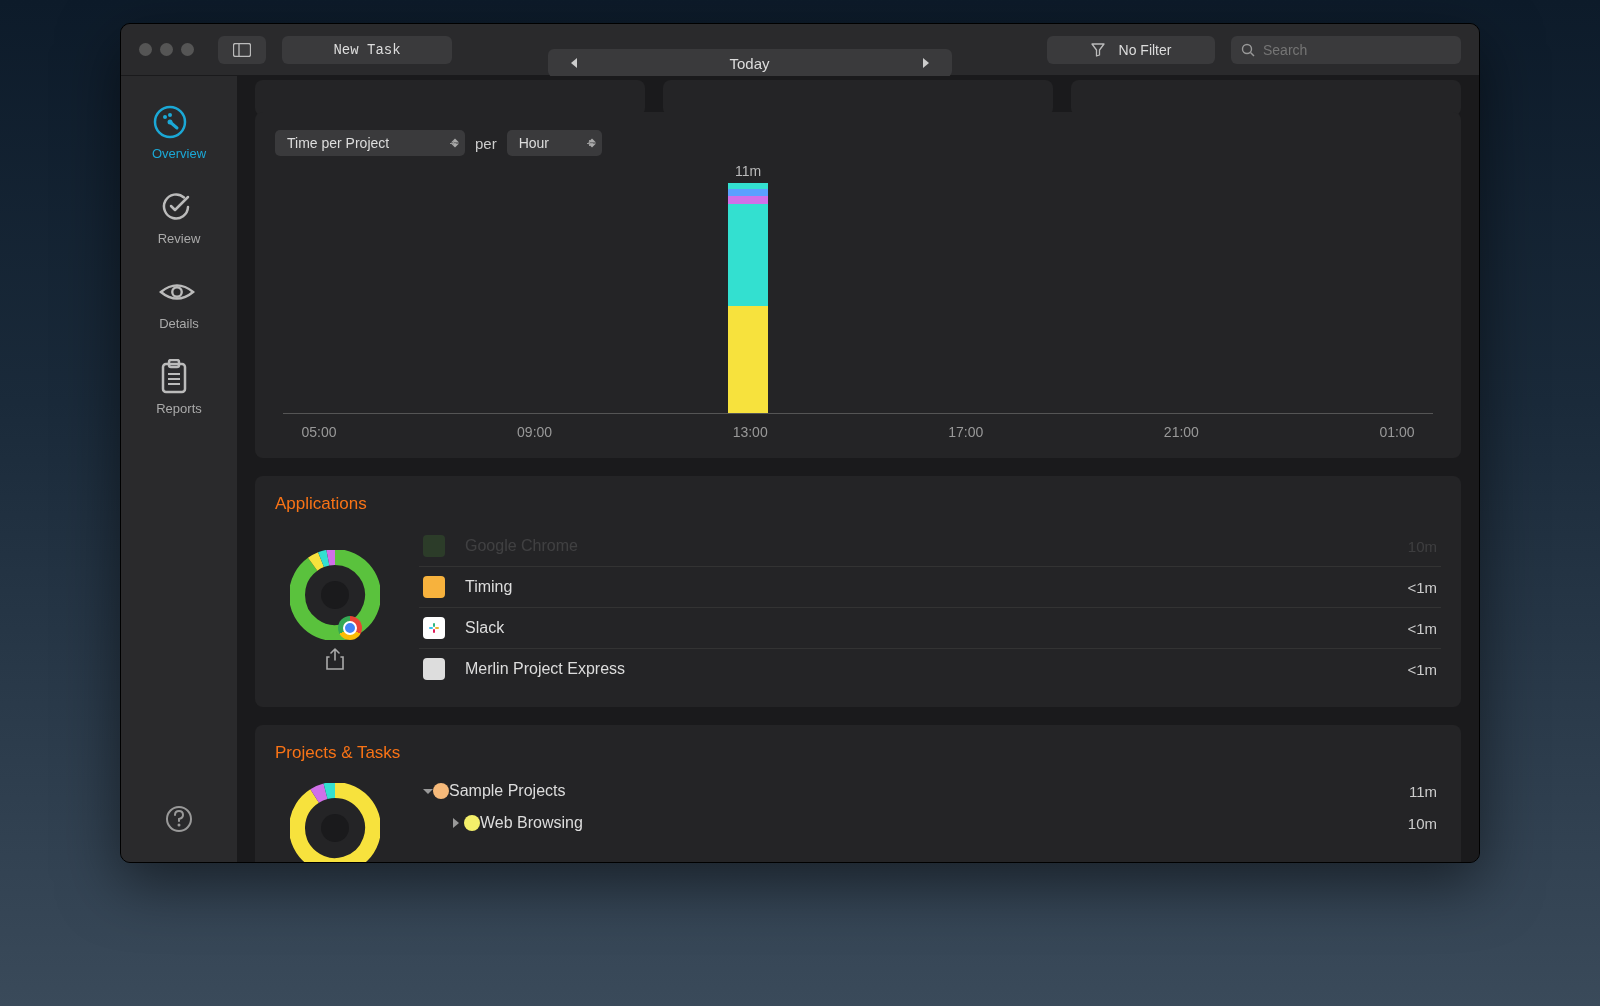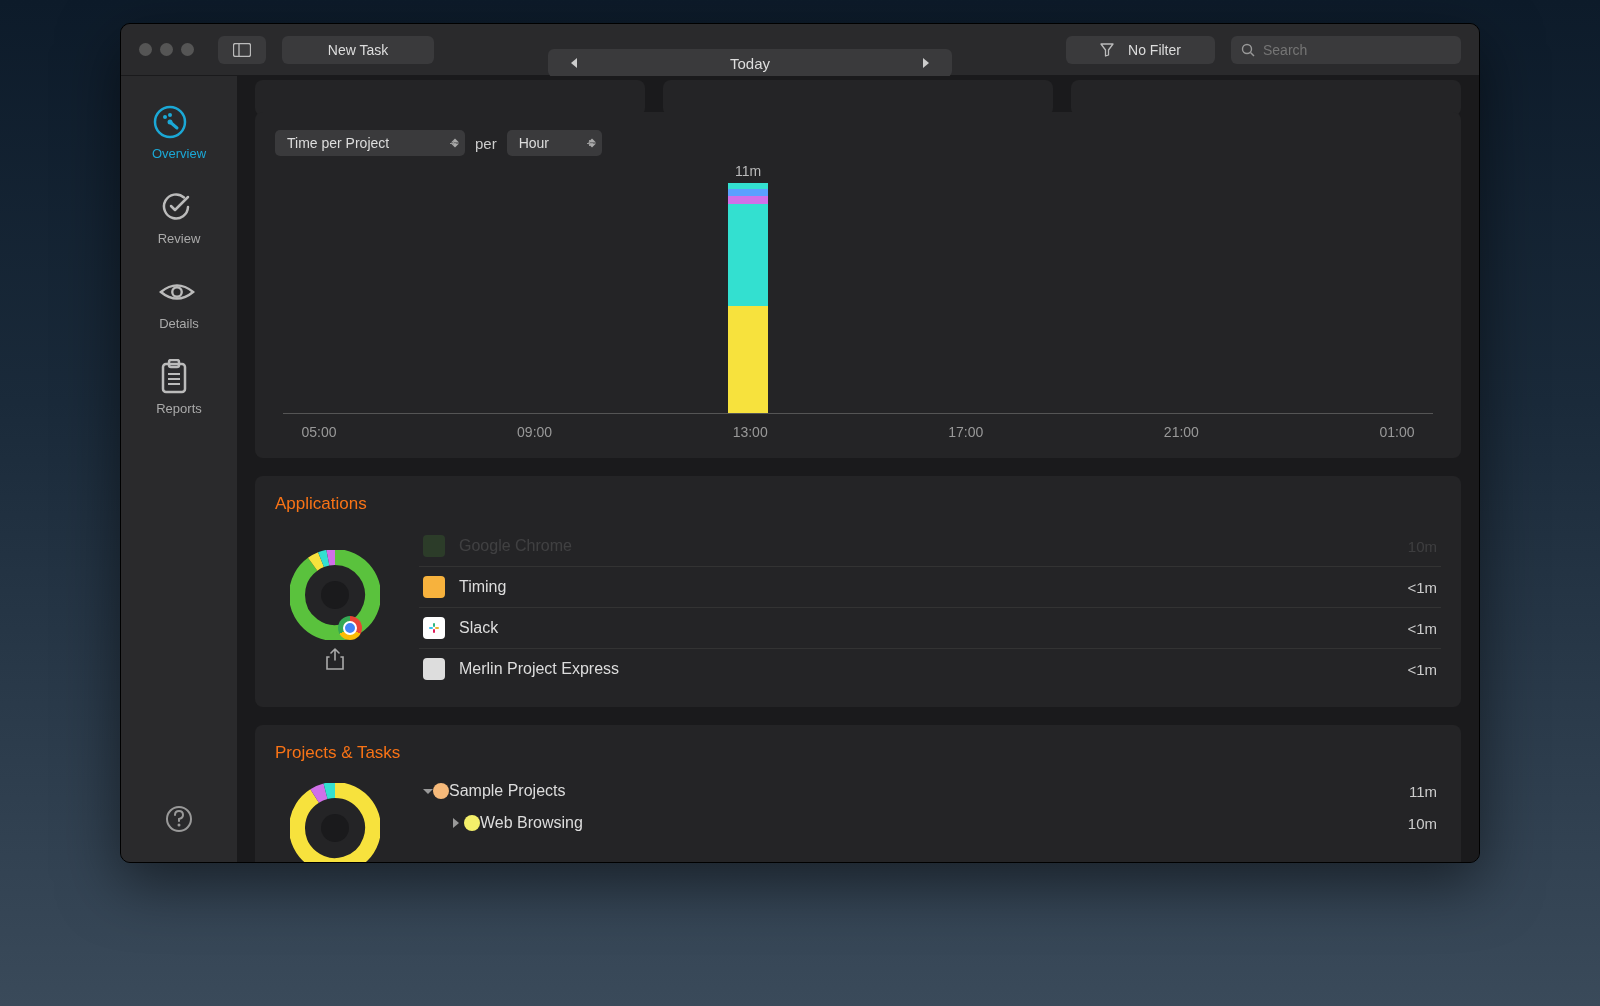--- a/index.html
+++ b/index.html
@@ -4,27 +4,27 @@
 <style>
 * { margin:0; padding:0; box-sizing:border-box; font-family:-apple-system,BlinkMacSystemFont,"Segoe UI",sans-serif; }
 body { background:#1a2332; display:flex; align-items:center; justify-content:center; height:1006px; width:1600px; overflow:hidden; }
 .desktop-bg { position:fixed; inset:0; background:linear-gradient(180deg,#0d1b2a 0%,#1a2a3a 40%,#2a3a4a 70%,#3a4a5a 100%); z-index:-1; }
 .window { width:1360px; height:840px; background:#1a1a1c; border-radius:10px; box-shadow:0 20px 60px rgba(0,0,0,0.5); display:flex; flex-direction:column; overflow:hidden; border:1px solid #000; margin-top:-120px; }
 .titlebar { height:52px; background:#2a2a2c; display:flex; align-items:center; padding:0 18px; gap:16px; border-bottom:1px solid #1a1a1c; }
 .traffic-lights { display:flex; gap:8px; margin-right:8px; }
 .tl { width:13px; height:13px; border-radius:50%; background:#555; }
 .tb-btn { background:#3a3a3c; border:none; color:#ddd; height:28px; padding:0 18px; border-radius:6px; font-size:14px; cursor:pointer; display:flex; align-items:center; justify-content:center; }
 .tb-btn.icon-only { width:48px; padding:0; }
-.tb-btn.new-task { width:152px; }
+.tb-btn.new-task { width:170px;font-family:Liberation Mono, monospace; }
 .date-nav { display:flex; margin:0 auto; }
 .date-nav .tb-btn { border-radius:0;margin-top:27px; }
 .date-nav .tb-btn:first-child { border-radius:6px 0 0 6px; width:52px; }
 .date-nav .tb-btn:last-child { border-radius:0 6px 6px 0; width:52px; }
 .date-nav .tb-btn.mid { width:300px; font-size:15px; }
-.filter-btn { width:149px; gap:14px; }
+.filter-btn { width:168px; gap:14px; }
 .search-box { width:230px; height:28px; background:#3a3a3c; border-radius:6px; display:flex; align-items:center; padding:0 10px; gap:8px; color:#888; font-size:14px; }
 .search-box input { background:none; border:none; outline:none; color:#ddd; font-size:14px; flex:1; }
 .body { display:flex; flex:1; overflow:hidden; }
 .sidebar { width:116px; background:#2a2a2c; display:flex; flex-direction:column; align-items:center; padding-top:28px; gap:28px; position:relative; }
 .sb-item { display:flex; flex-direction:column; align-items:flex-start; gap:6px; color:#aaa; font-size:13px; cursor:pointer; }
 .sb-item.active { color:#1ba8d6; }
 .sb-icon { width:36px; height:36px; display:flex; align-items:center; justify-content:center; }
 .sb-help { position:absolute; bottom:28px; }
 .main { flex:1; background:#1a1a1c; overflow-y:auto; padding:18px 18px 0 18px; display:flex; flex-direction:column; gap:18px; }
 .top-cards { display:flex; gap:18px; height:14px; margin-top:-14px; }
@@ -47,21 +47,21 @@
 .bar { width:40px; display:flex; flex-direction:column-reverse; }
 .seg { width:100%; }
 .section-title { color:#f97316; font-size:17px; font-weight:500; margin-bottom:12px; }
 .apps-content { display:flex; gap:24px; align-items:flex-start; }
 .donut-col { display:flex; flex-direction:column; align-items:center; gap:8px; width:120px; padding-top:24px; }
 .donut { width:90px; height:90px; position:relative; }
 .donut-chrome { width:24px; height:24px; border-radius:50%; position:absolute; bottom:0; right:18px; background:conic-gradient(#ea4335 0 120deg,#fbbc05 120deg 240deg,#34a853 240deg 360deg); display:flex; align-items:center; justify-content:center; }
 .donut-chrome::after { content:''; width:10px; height:10px; border-radius:50%; background:#4285f4; border:2px solid #fff; }
 .share-icon { color:#aaa; }
 .app-list { flex:1; display:flex; flex-direction:column; }
-.app-row { display:flex; align-items:center; gap:14px; padding:9px 4px; border-top:1px solid #333; color:#ddd; font-size:16px; }
+.app-row { display:flex; align-items:center; gap:20px; padding:9px 4px; border-top:1px solid #333; color:#ddd; font-size:16px; }
 .app-row:first-child { border-top:none; opacity:0.15; }
 .app-icon { width:22px; height:22px; border-radius:4px; flex-shrink:0; display:flex; align-items:center; justify-content:center; font-size:12px; }
 .app-name { flex:1; }
 .app-time { color:#ccc; font-size:15px; }
 .proj-row { display:flex; align-items:center; padding:7px 4px; color:#ddd; font-size:16px; }
 .disclosure { width:0; height:0; border-top:5px solid #999; border-left:5px solid transparent; border-right:5px solid transparent; cursor:pointer; }
 .disclosure.closed { border-top:5px solid transparent; border-bottom:5px solid transparent; border-left:6px solid #999; }
 .proj-dot { width:16px; height:16px; border-radius:50%; flex-shrink:0; }
 .proj-name { flex:1; }
 svg { display:block; }

